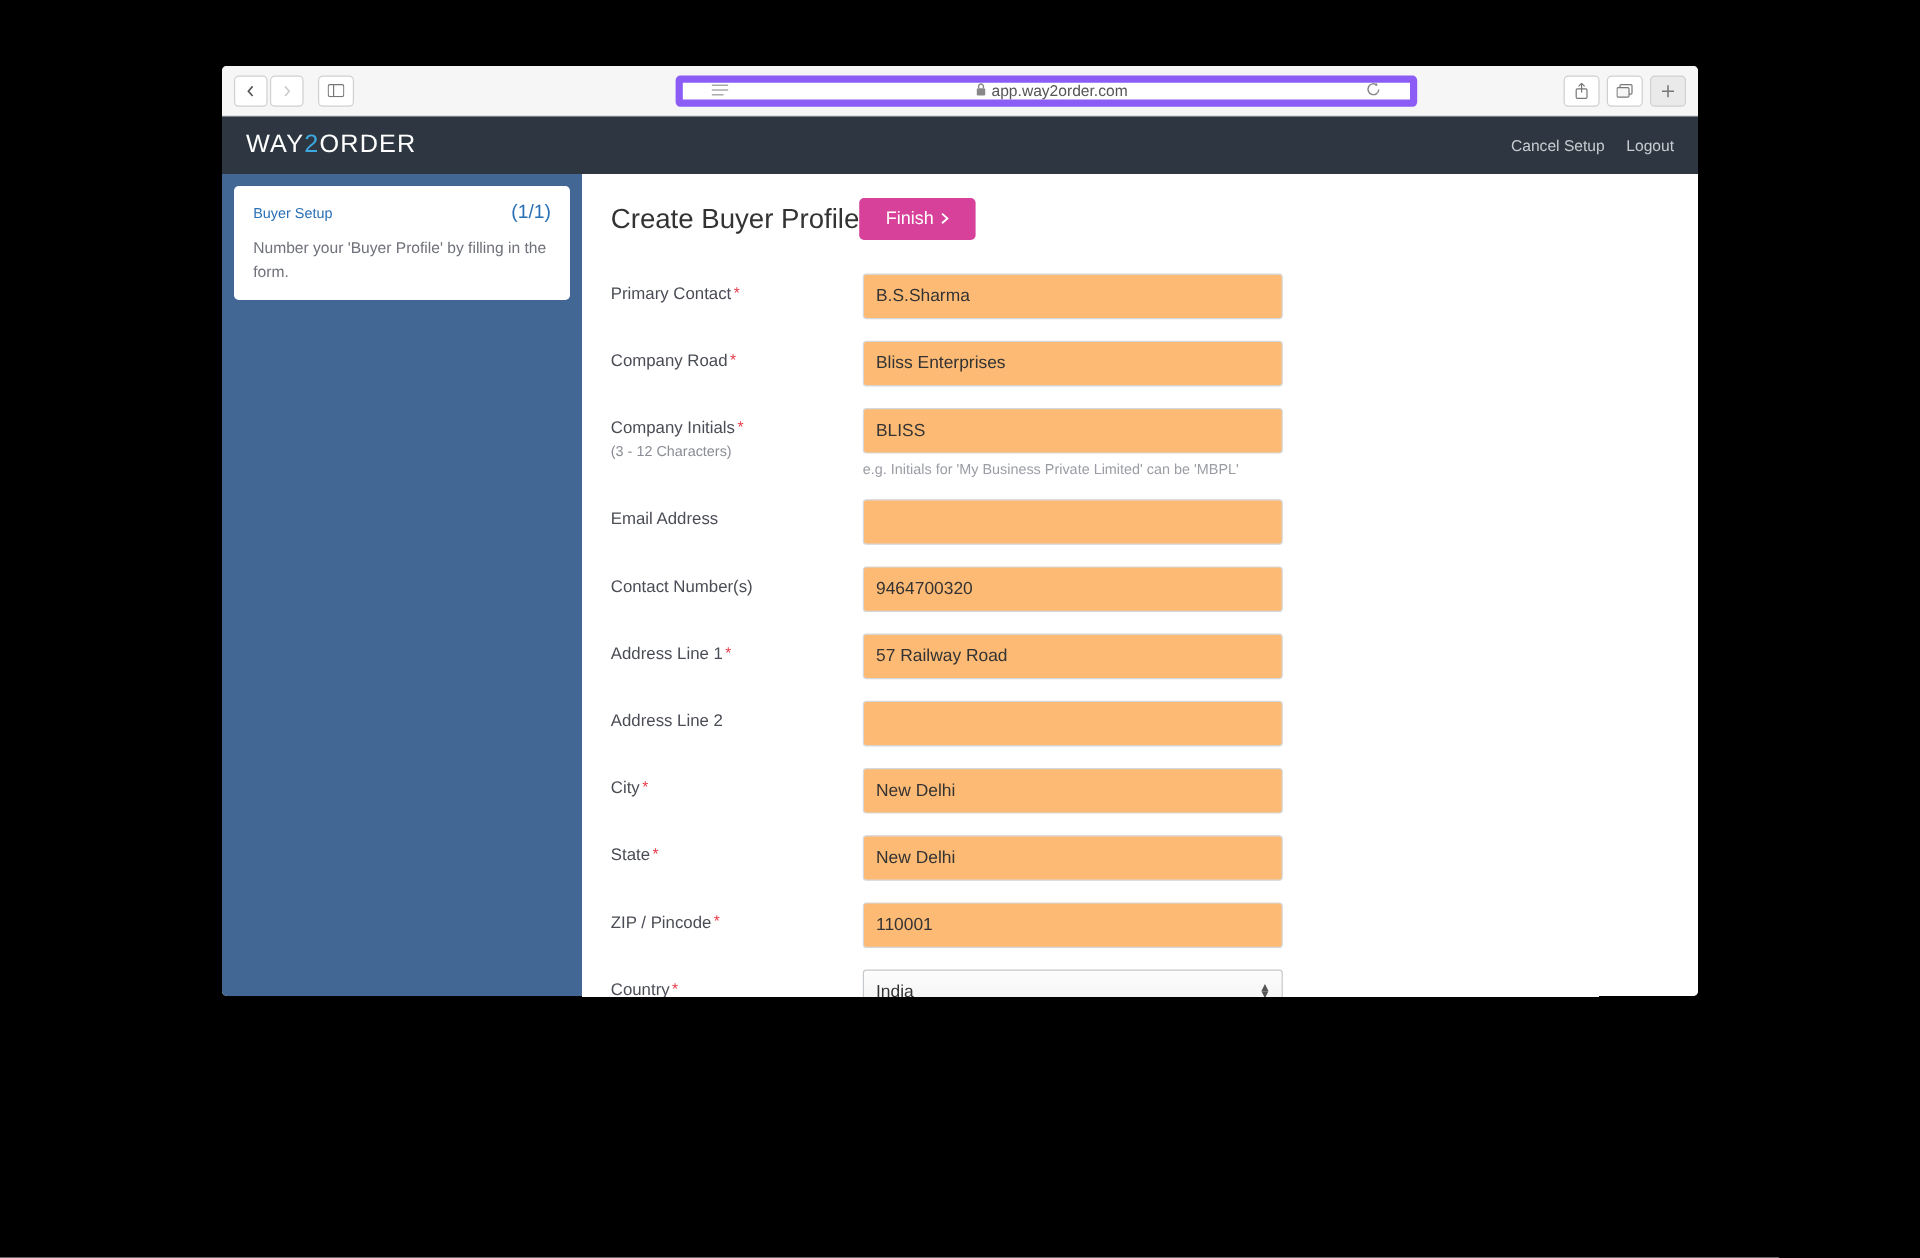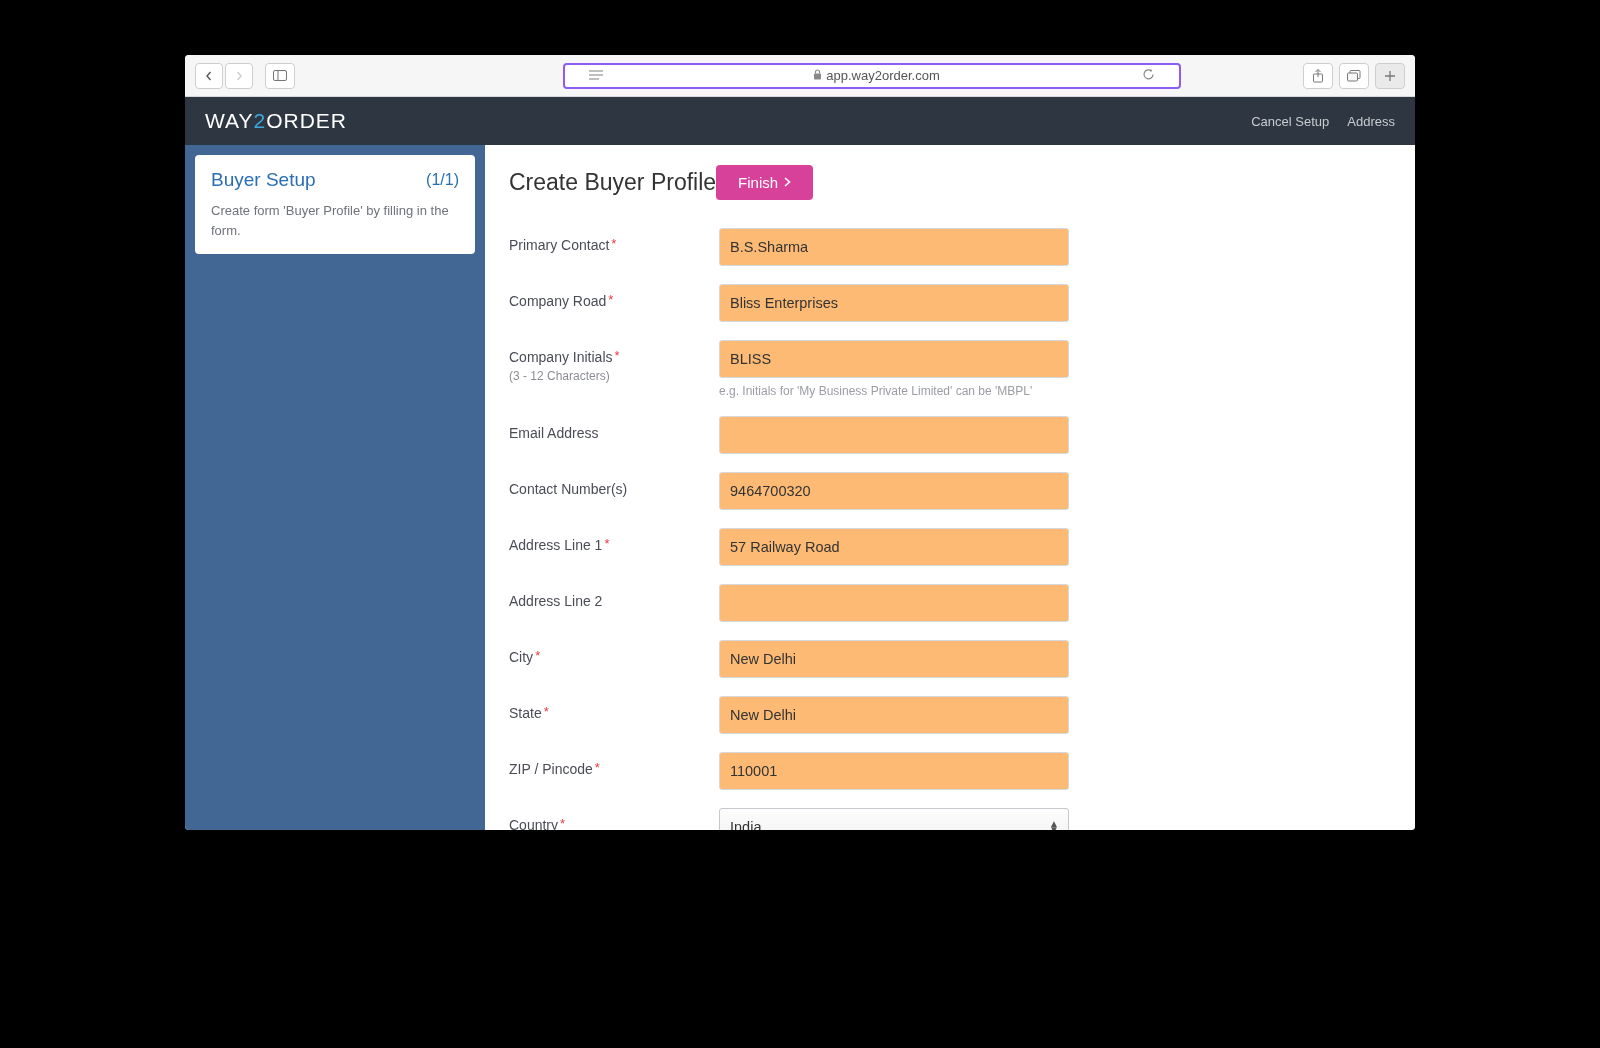--- a/index.html
+++ b/index.html
@@ -6,21 +6,21 @@
     body { background: #000; display: flex; align-items: flex-start; justify-content: center; padding: 30px; }
     .device-frame { width: 1280px; height: 825px; background: #000; border-radius: 30px; padding: 25px; }
     .screen { width: 100%; height: 100%; background: #fff; border-radius: 4px; overflow: hidden; display: flex; flex-direction: column; }
     
     
     .browser-bar { height: 42px; background: #f6f6f6; border-bottom: 1px solid #d9d9d9; display: flex; align-items: center; padding: 0 10px; gap: 8px; }
     .nav-group { display: flex; gap: 2px; }
     .nav-btn { width: 28px; height: 26px; border: 1px solid #cfcfcf; background: #fff; border-radius: 4px; display: flex; align-items: center; justify-content: center; color: #6b6b6b; font-size: 14px; }
     .nav-btn.disabled { color: #c5c5c5; }
     .sidebar-toggle { width: 30px; height: 26px; border: 1px solid #cfcfcf; background: #fff; border-radius: 4px; display: flex; align-items: center; justify-content: center; color: #6b6b6b; margin-left: 4px; }
-    .url-bar { flex: 1; height: 26px; background: #fff; border: 2px solid #8b5cf6; border-radius: 4px; margin: 0 114px 0 260px; display: flex; align-items: center; padding: 0 24px; position: relative; }
+    .url-bar { flex: 1; height: 26px; background: #fff; border: 6px solid #8b5cf6; border-radius: 4px; margin: 0 114px 0 260px; display: flex; align-items: center; padding: 0 24px; position: relative; }
     .reader-icon { color: #999; font-size: 14px; margin-right: 8px; }
     .url-text { flex: 1; text-align: center; color: #555; font-size: 13px; display: flex; align-items: center; justify-content: center; gap: 4px; }
     .lock-icon { font-size: 10px; color: #777; }
     .refresh-icon { color: #777; font-size: 13px; }
     .toolbar-right { display: flex; gap: 6px; }
     .tb-btn { width: 30px; height: 26px; border: 1px solid #cfcfcf; background: #fff; border-radius: 4px; display: flex; align-items: center; justify-content: center; color: #6b6b6b; font-size: 14px; }
     .tb-btn.plus { background: #eaeaea; }
     
     
     .app-header { height: 48px; background: #2d3641; display: flex; align-items: center; padding: 0 20px; justify-content: space-between; }
@@ -29,21 +29,21 @@
     .header-links { display: flex; gap: 18px; }
     .header-links a { color: #c8ccd0; font-size: 13px; text-decoration: none; }
     
     
     .app-body { flex: 1; display: flex; overflow: hidden; }
     
     
     .sidebar { width: 300px; background: #426795; padding: 10px; }
     .setup-card { background: #fff; border-radius: 4px; padding: 14px 16px; }
     .setup-head { display: flex; justify-content: space-between; align-items: center; margin-bottom: 10px; }
-    .setup-title { color: #2a6fb5; font-size: 19px; font-weight: 400; }
+    .setup-title { color: #2a6fb5; font-size: 12px; font-weight: 400; }
     .setup-count { color: #2a6fb5; font-size: 16px; }
     .setup-desc { color: #6f727a; font-size: 13px; line-height: 1.5; }
     
     
     .main { flex: 1; background: #fff; padding: 20px 24px; overflow-y: auto; position: relative; }
     .main-head { display: flex; justify-content: flex-start; align-items: center; margin-bottom: 28px; }
     .page-title { font-size: 23px; font-weight: 400; color: #333; }
     .finish-btn { background: #d8419a; color: #fff; border: none; padding: 9px 22px; border-radius: 4px; font-size: 15px; display: flex; align-items: center; gap: 6px; cursor: pointer; }
     .finish-btn .chev { font-size: 13px; }
     
@@ -131,33 +131,33 @@
         </div>
       </div>
     </div>
 
     <div class="app-header">
       <div class="logo">
         <span>WAY</span><span class="two">2</span><span>ORDER</span>
       </div>
       <div class="header-links">
         <a href="#">Cancel Setup</a>
-        <a href="#">Address</a>
+        <a href="#">Logout</a>
       </div>
     </div>
 
     <div class="app-body">
 
       <div class="sidebar">
         <div class="setup-card">
           <div class="setup-head">
             <span class="setup-title">Buyer Setup</span>
             <span class="setup-count">(1/1)</span>
           </div>
-          <div class="setup-desc">Create form 'Buyer Profile' by filling in the form.</div>
+          <div class="setup-desc">Number your 'Buyer Profile' by filling in the form.</div>
         </div>
       </div>
 
       <div class="main">
         <div class="main-head">
           <h1 class="page-title">Create Buyer Profile</h1>
           <button class="finish-btn">
             <span>Finish</span>
             <span class="chev">
               <svg width="7" height="10" viewBox="0 0 7 10">

